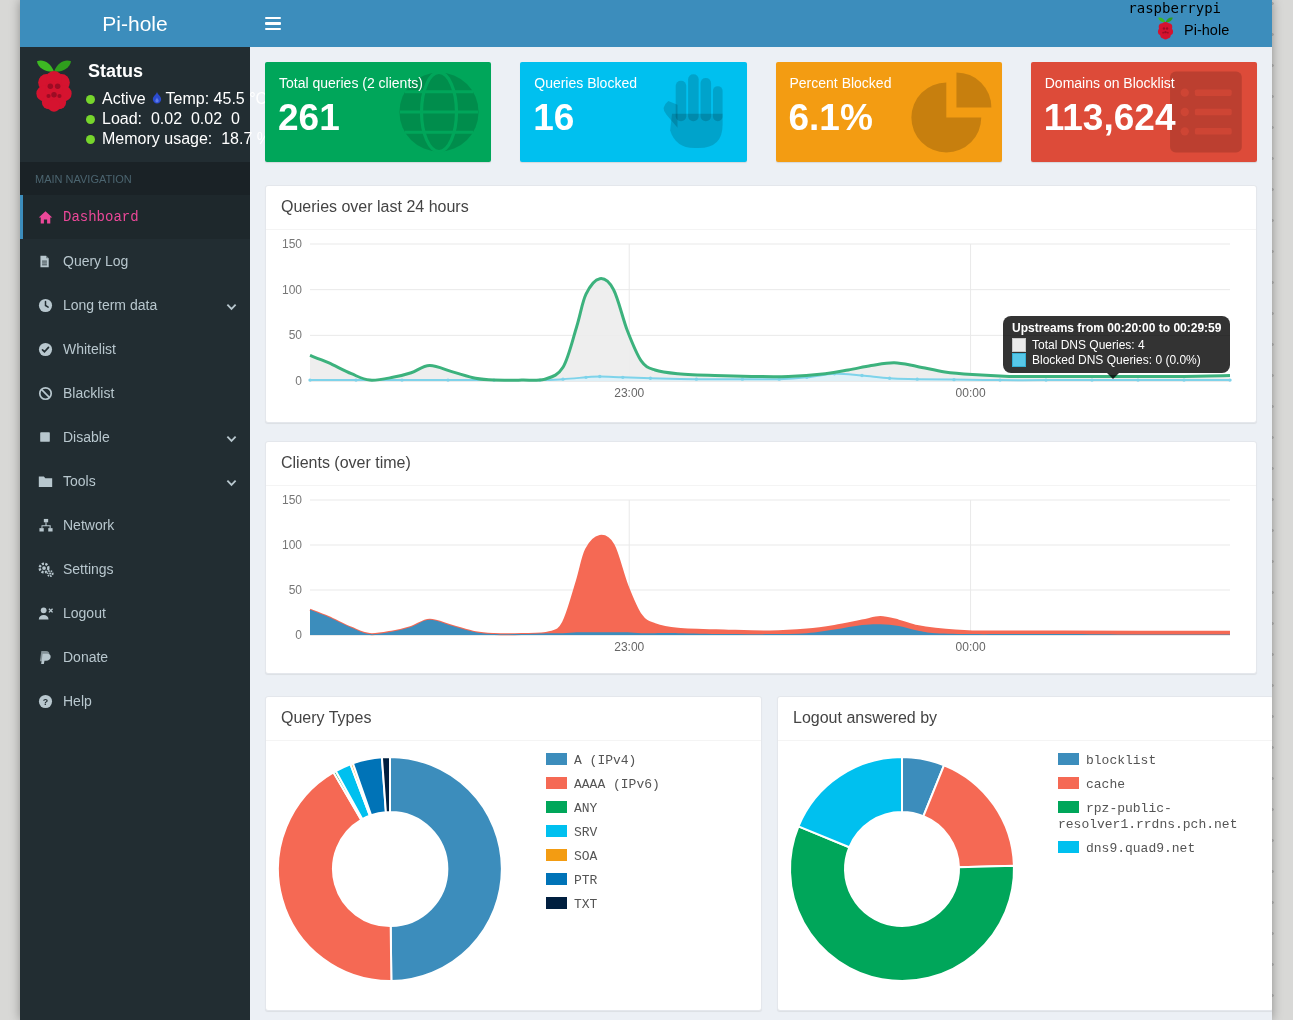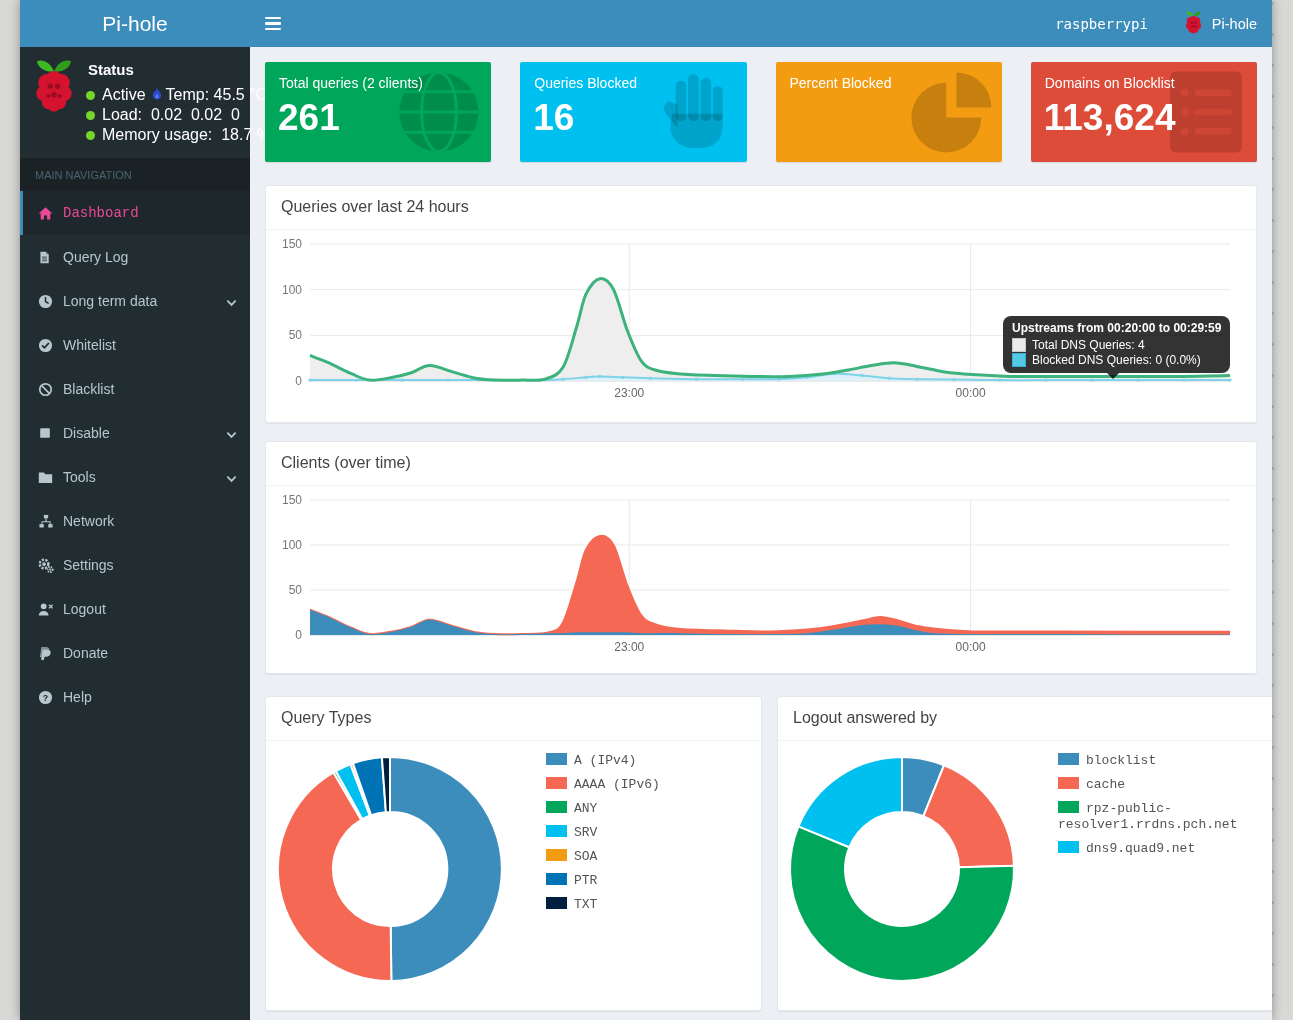--- a/index.html
+++ b/index.html
@@ -15,28 +15,28 @@
     box-shadow:0 0 10px rgba(0,0,0,.35);}
   
   .main-header{position:absolute;left:0;top:0;width:100%;height:47px;z-index:5;}
   .logo{position:absolute;left:0;top:0;width:230px;height:47px;background:#3c8dbc;color:#fff;
     display:flex;align-items:center;justify-content:center;font-size:21px;cursor:pointer;}
   .logo b{font-weight:400;}
   .navbar{position:absolute;left:230px;top:0;right:0;height:47px;background:#3c8dbc;}
   .hamburger{position:absolute;left:0;top:0;width:46px;height:47px;cursor:pointer;
     display:flex;flex-direction:column;align-items:center;justify-content:center;gap:3px;}
   .hamburger i{display:block;width:16px;height:2.5px;background:#fff;border-radius:1px;}
-  .nav-right{position:absolute;right:15px;top:0;height:47px;display:flex;align-items:center;color:#ffffff;}
+  .nav-right{position:absolute;right:15px;top:0;height:47px;display:flex;align-items:center;color:#000000;flex-direction:column;}
   .hostname{font-family:"DejaVu Sans Mono",monospace;font-size:14px;margin-right:36px;}
   .brand-mini{display:flex;align-items:center;gap:9px;font-size:14.5px;cursor:pointer;}
   
   .sidebar{position:absolute;left:0;top:47px;bottom:0;width:230px;background:#222d32;}
   .user-panel{padding:10px 10px 12px 12px;display:flex;}
   .up-text{margin-left:10px;color:#fff;}
-  .up-text .st-title{font-size:15px;font-weight:700;margin:4px 0 8px 2px;}
+  .up-text .st-title{font-size:18px;font-weight:700;margin:4px 0 8px 2px;}
   .status-row{display:flex;align-items:center;font-size:16px;margin:2px 0;white-space:pre;}
   .dot{width:9px;height:9px;border-radius:50%;background:#77d62c;margin-right:7px;flex:0 0 auto;}
   .flame{margin:0 4px 0 6px;}
   .nav-label{padding:11px 15px 10px;font-size:11px;color:#4b646f;background:#1a2226;}
   ul.nav-menu{list-style:none;margin:0;padding:0;}
   .nav-item{position:relative;display:flex;align-items:center;height:44px;padding:0 15px;
     color:#b8c7ce;font-size:14px;cursor:pointer;border-left:3px solid transparent;}
   .nav-item.active{background:#1e282c;color:#ec4899;border-left-color:#3c8dbc;font-family:Liberation Mono, monospace;}
   .mi{width:25px;flex:0 0 auto;display:flex;align-items:center;}
   .chev{position:absolute;right:13px;top:15px;}
@@ -310,20 +310,21 @@
             </svg></div>
           <div class="card-title">Queries Blocked</div>
           <div class="card-value">16</div>
         </div>
         <div class="info-card" style="background: rgb(243, 156, 18);">
           <div class="card-icon"><svg width="92" height="92" viewBox="0 0 100 100" fill="rgba(0,0,0,0.18)">
               <path d="M46 56 L46 18 A38 38 0 1 0 84 56 Z"></path>
               <path d="M57 45 L57 7 A38 38 0 0 1 95 45 Z"></path>
             </svg></div>
           <div class="card-title">Percent Blocked</div>
+          <div class="card-value">6.1%</div>
         </div>
         <div class="info-card" style="background: rgb(221, 75, 57);">
           <div class="card-icon"><svg width="92" height="92" viewBox="0 0 100 100">
               <rect x="12" y="6" width="78" height="88" rx="6" fill="rgba(0,0,0,0.15)"></rect>
               <g fill="#dd4b39" opacity="0.55">
                 <circle cx="28" cy="29" r="4.5"></circle>
                 <rect x="39" y="25.5" width="40" height="7" rx="2"></rect>
                 <circle cx="28" cy="50" r="4.5"></circle>
                 <rect x="39" y="46.5" width="40" height="7" rx="2"></rect>
                 <circle cx="28" cy="71" r="4.5"></circle>

